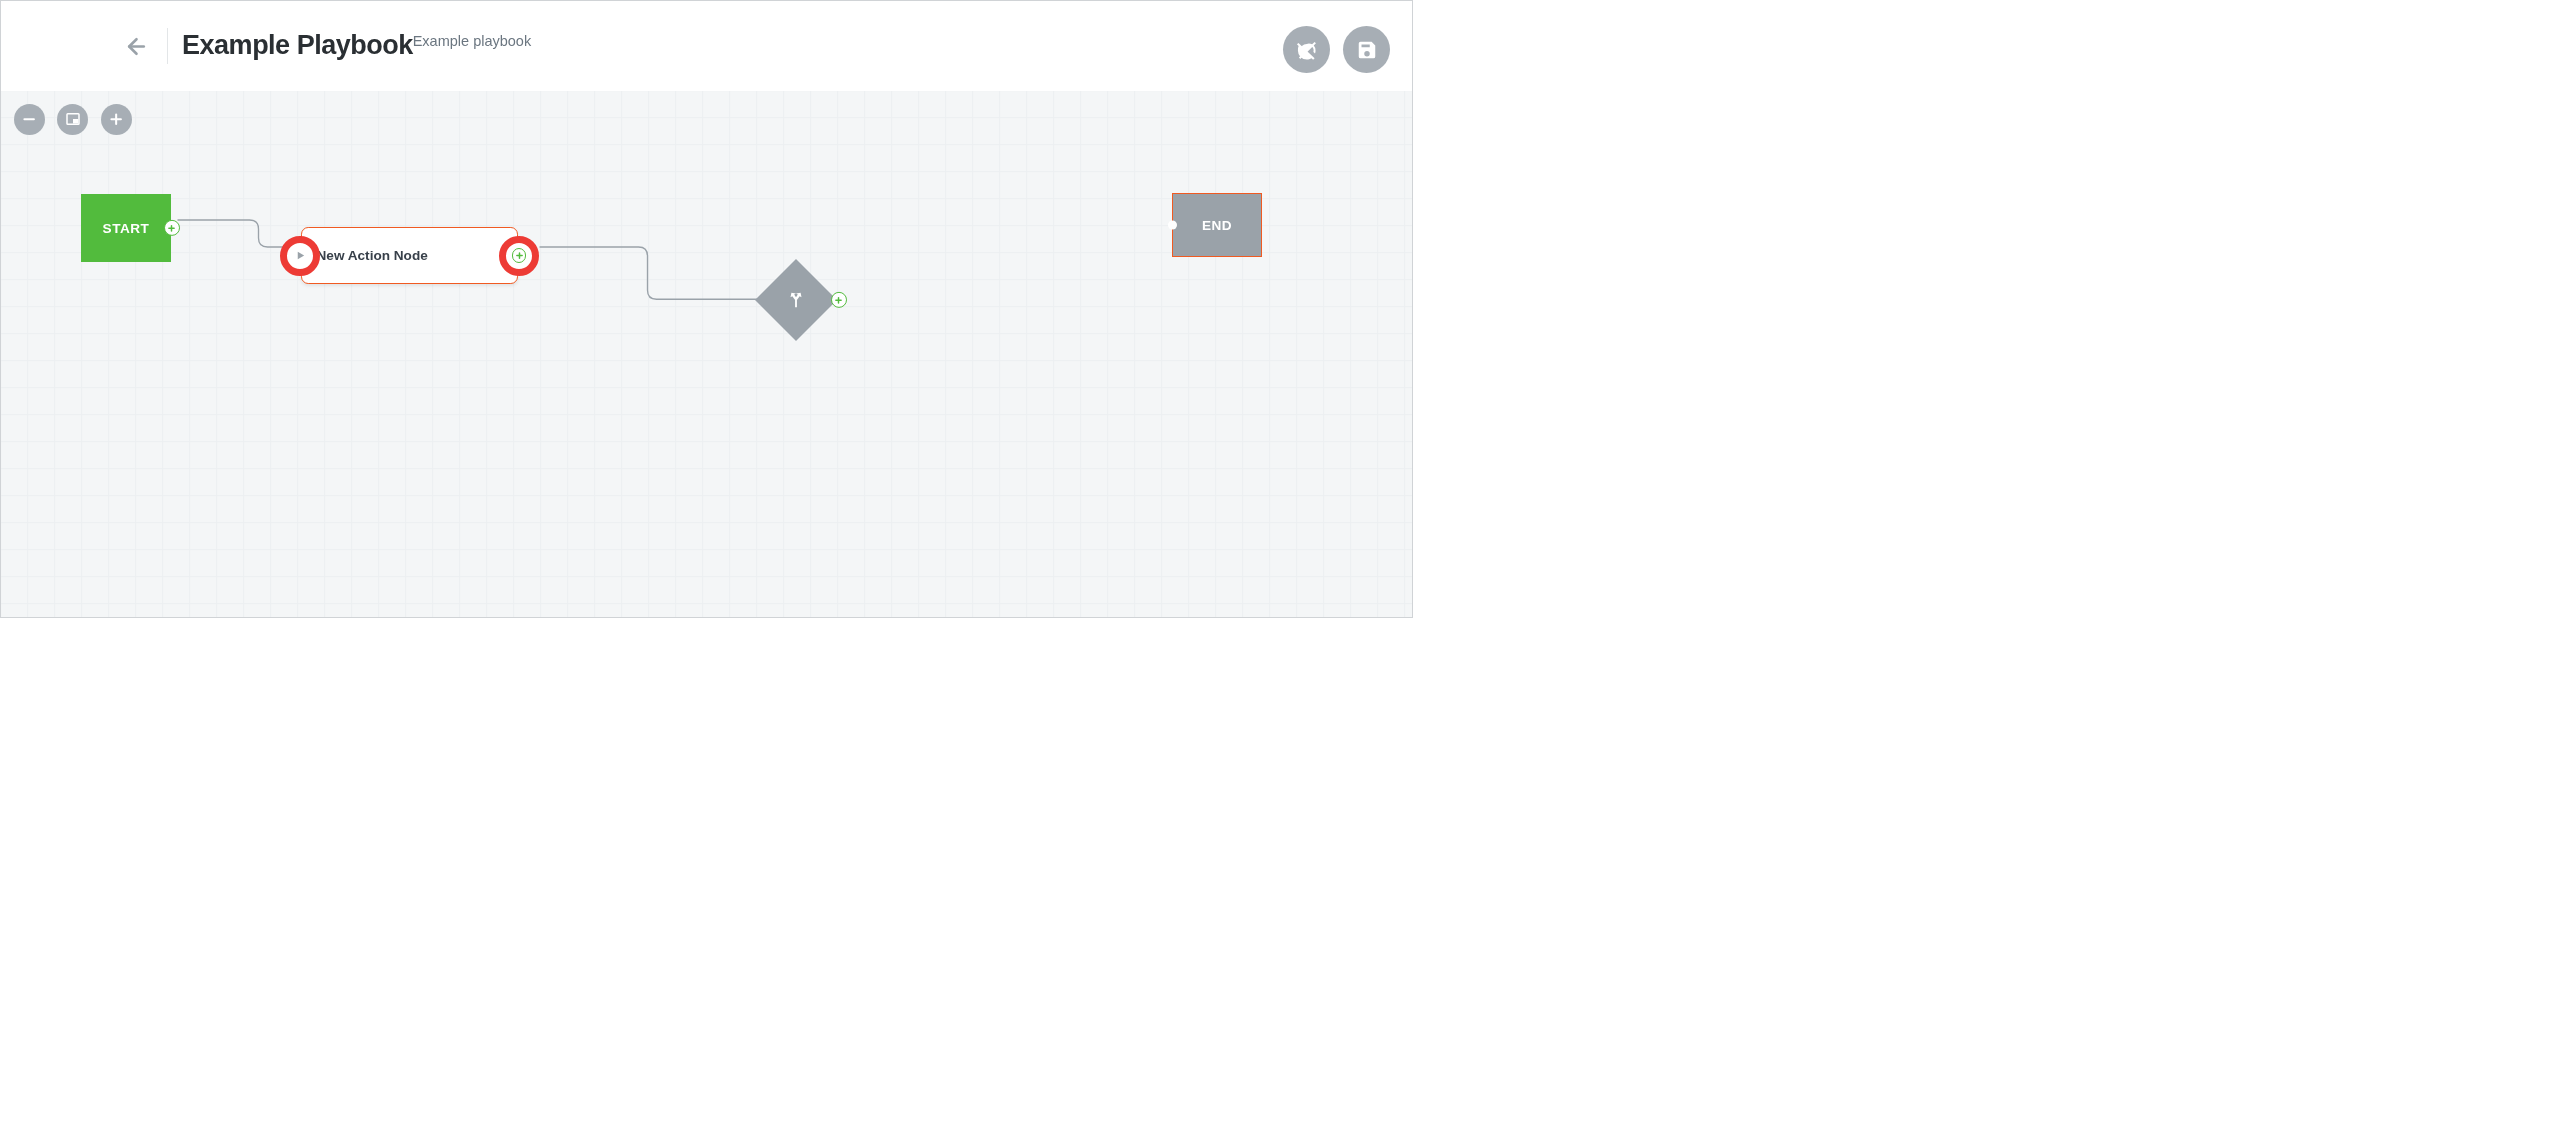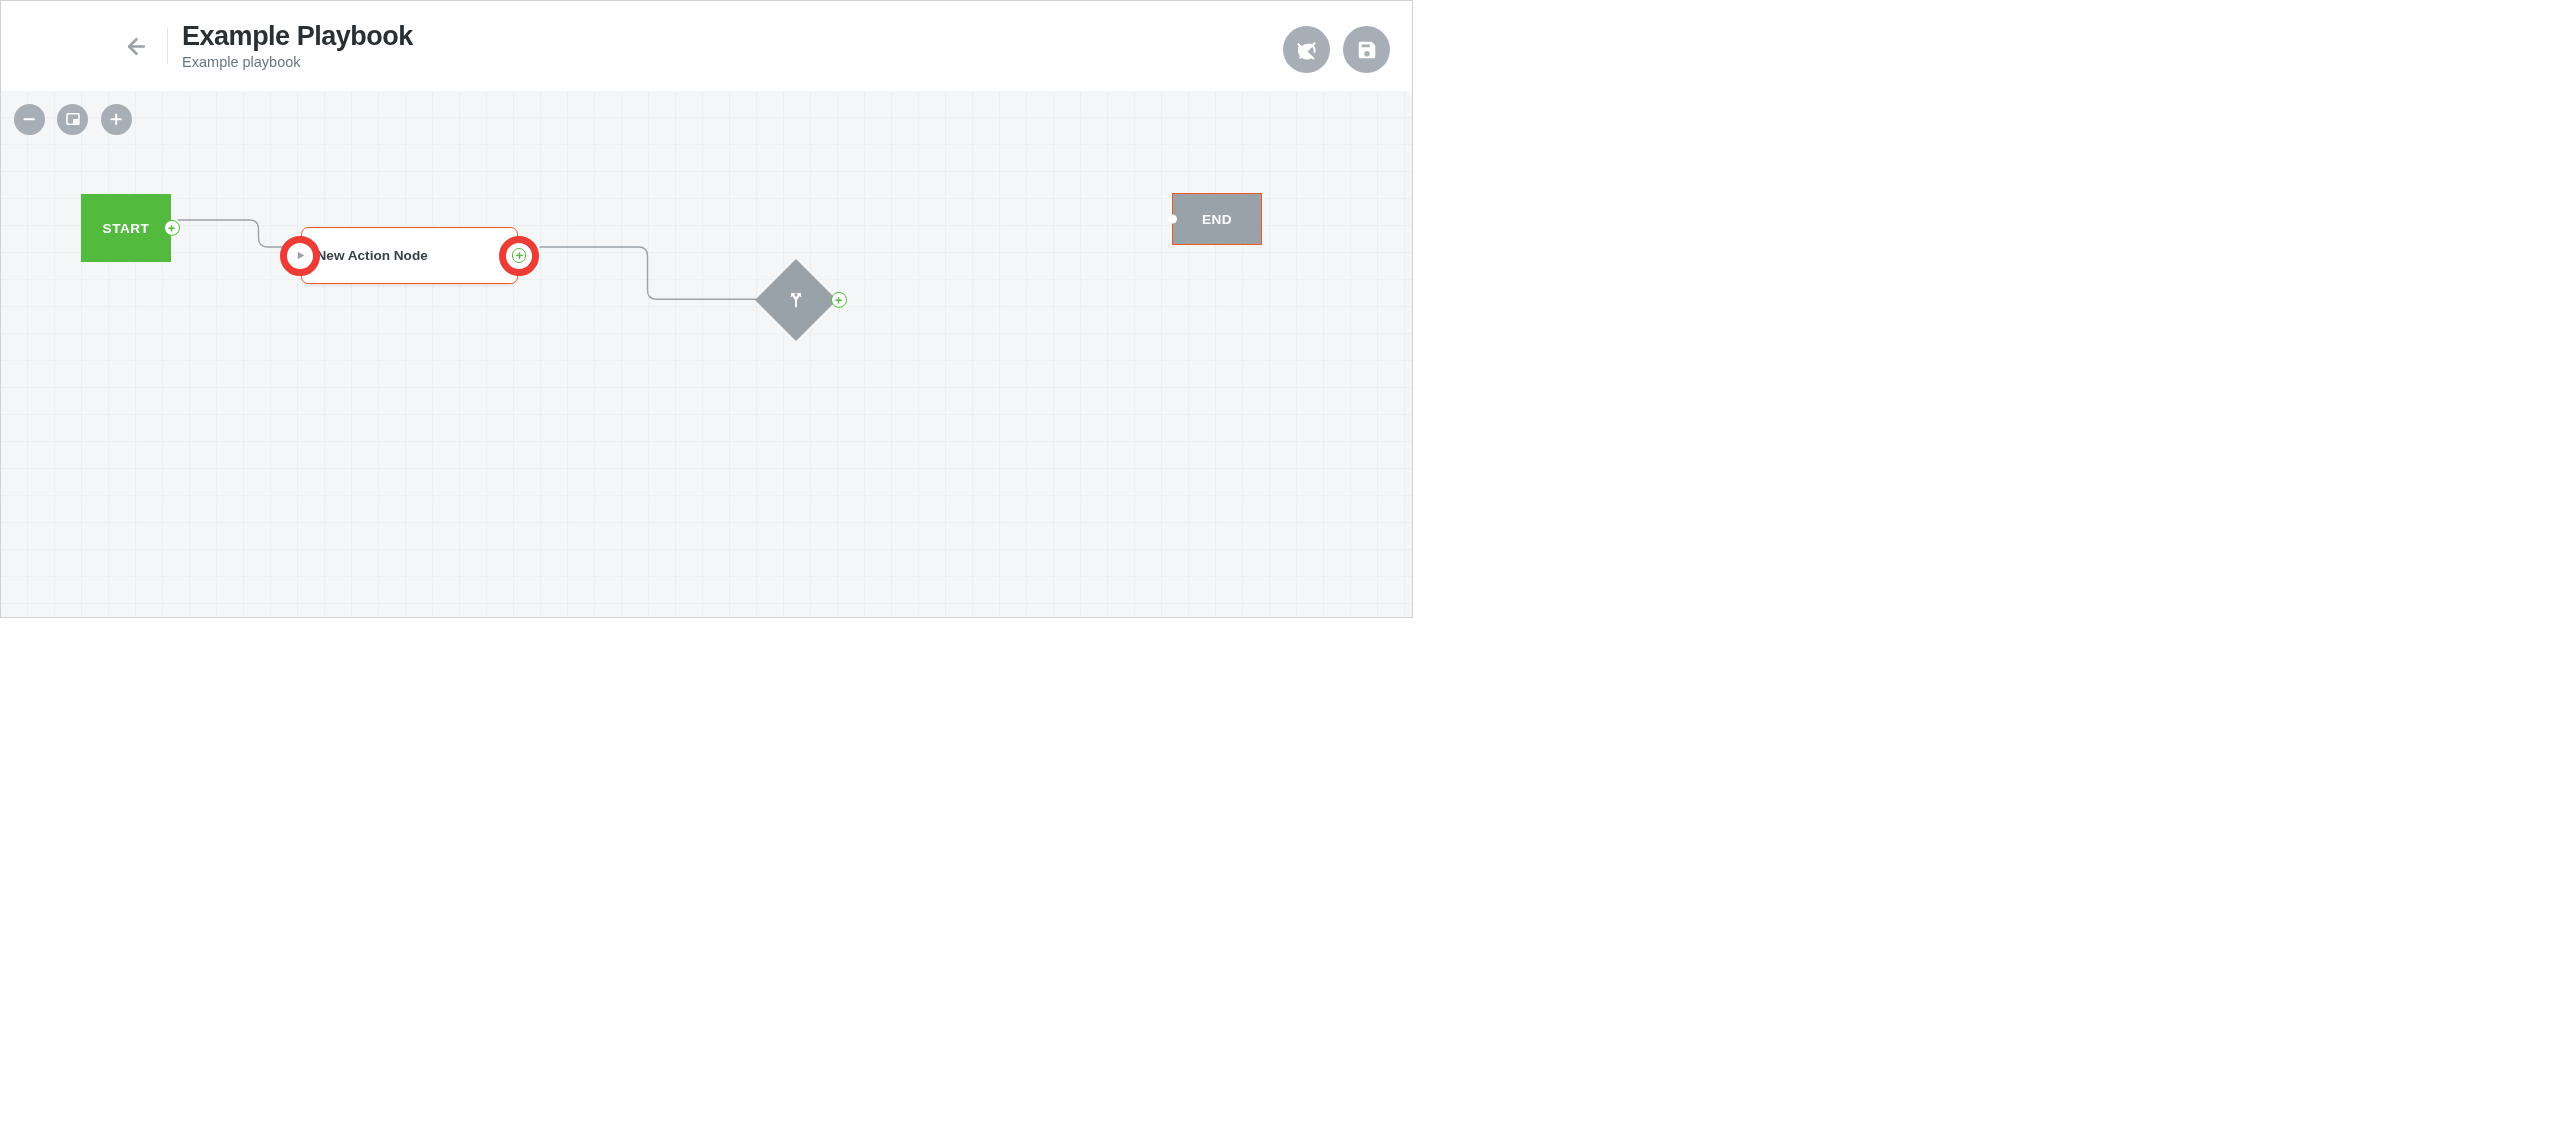--- a/index.html
+++ b/index.html
@@ -29,21 +29,21 @@
     width: 36px; height: 36px;
     display: flex; align-items: center; justify-content: center;
     cursor: pointer;
     margin-left: 99px;
   }
   .back-btn svg { stroke: #9aa2a9; }
   .divider {
     width: 0.9px; height: 36px; background: #e3e6e8;
     margin: 0 14.5px 0 12.7px;
   }
-  .titles { display: flex; flex-direction: column; }
+  .titles { display: flex; }
   .title {
     font-size: 27px;
     font-weight: 700;
     color: #2a2f33;
     letter-spacing: -0.5px;
     line-height: 1.1;
   }
   .subtitle {
     font-size: 14.5px;
     color: #6b7680;
@@ -164,21 +164,21 @@
     top: 50%;
     right: -22px;
     transform: translateY(-50%);
     cursor: pointer;
   }
   .decision-plus svg { stroke: #52bb3d; }
 
   .end-node {
     position: absolute;
     left: 1171px; top: 102px;
-    width: 90px; height: 52px;
+    width: 90px; height: 64px;
     background: #9aa2a9;
     border: 1.8px solid #f05a22;
     color: #fff;
     font-weight: 700;
     font-size: 13.6px;
     letter-spacing: 0.5px;
     display: flex; align-items: center; justify-content: center;
   }
   .end-in-port {
     position: absolute;

